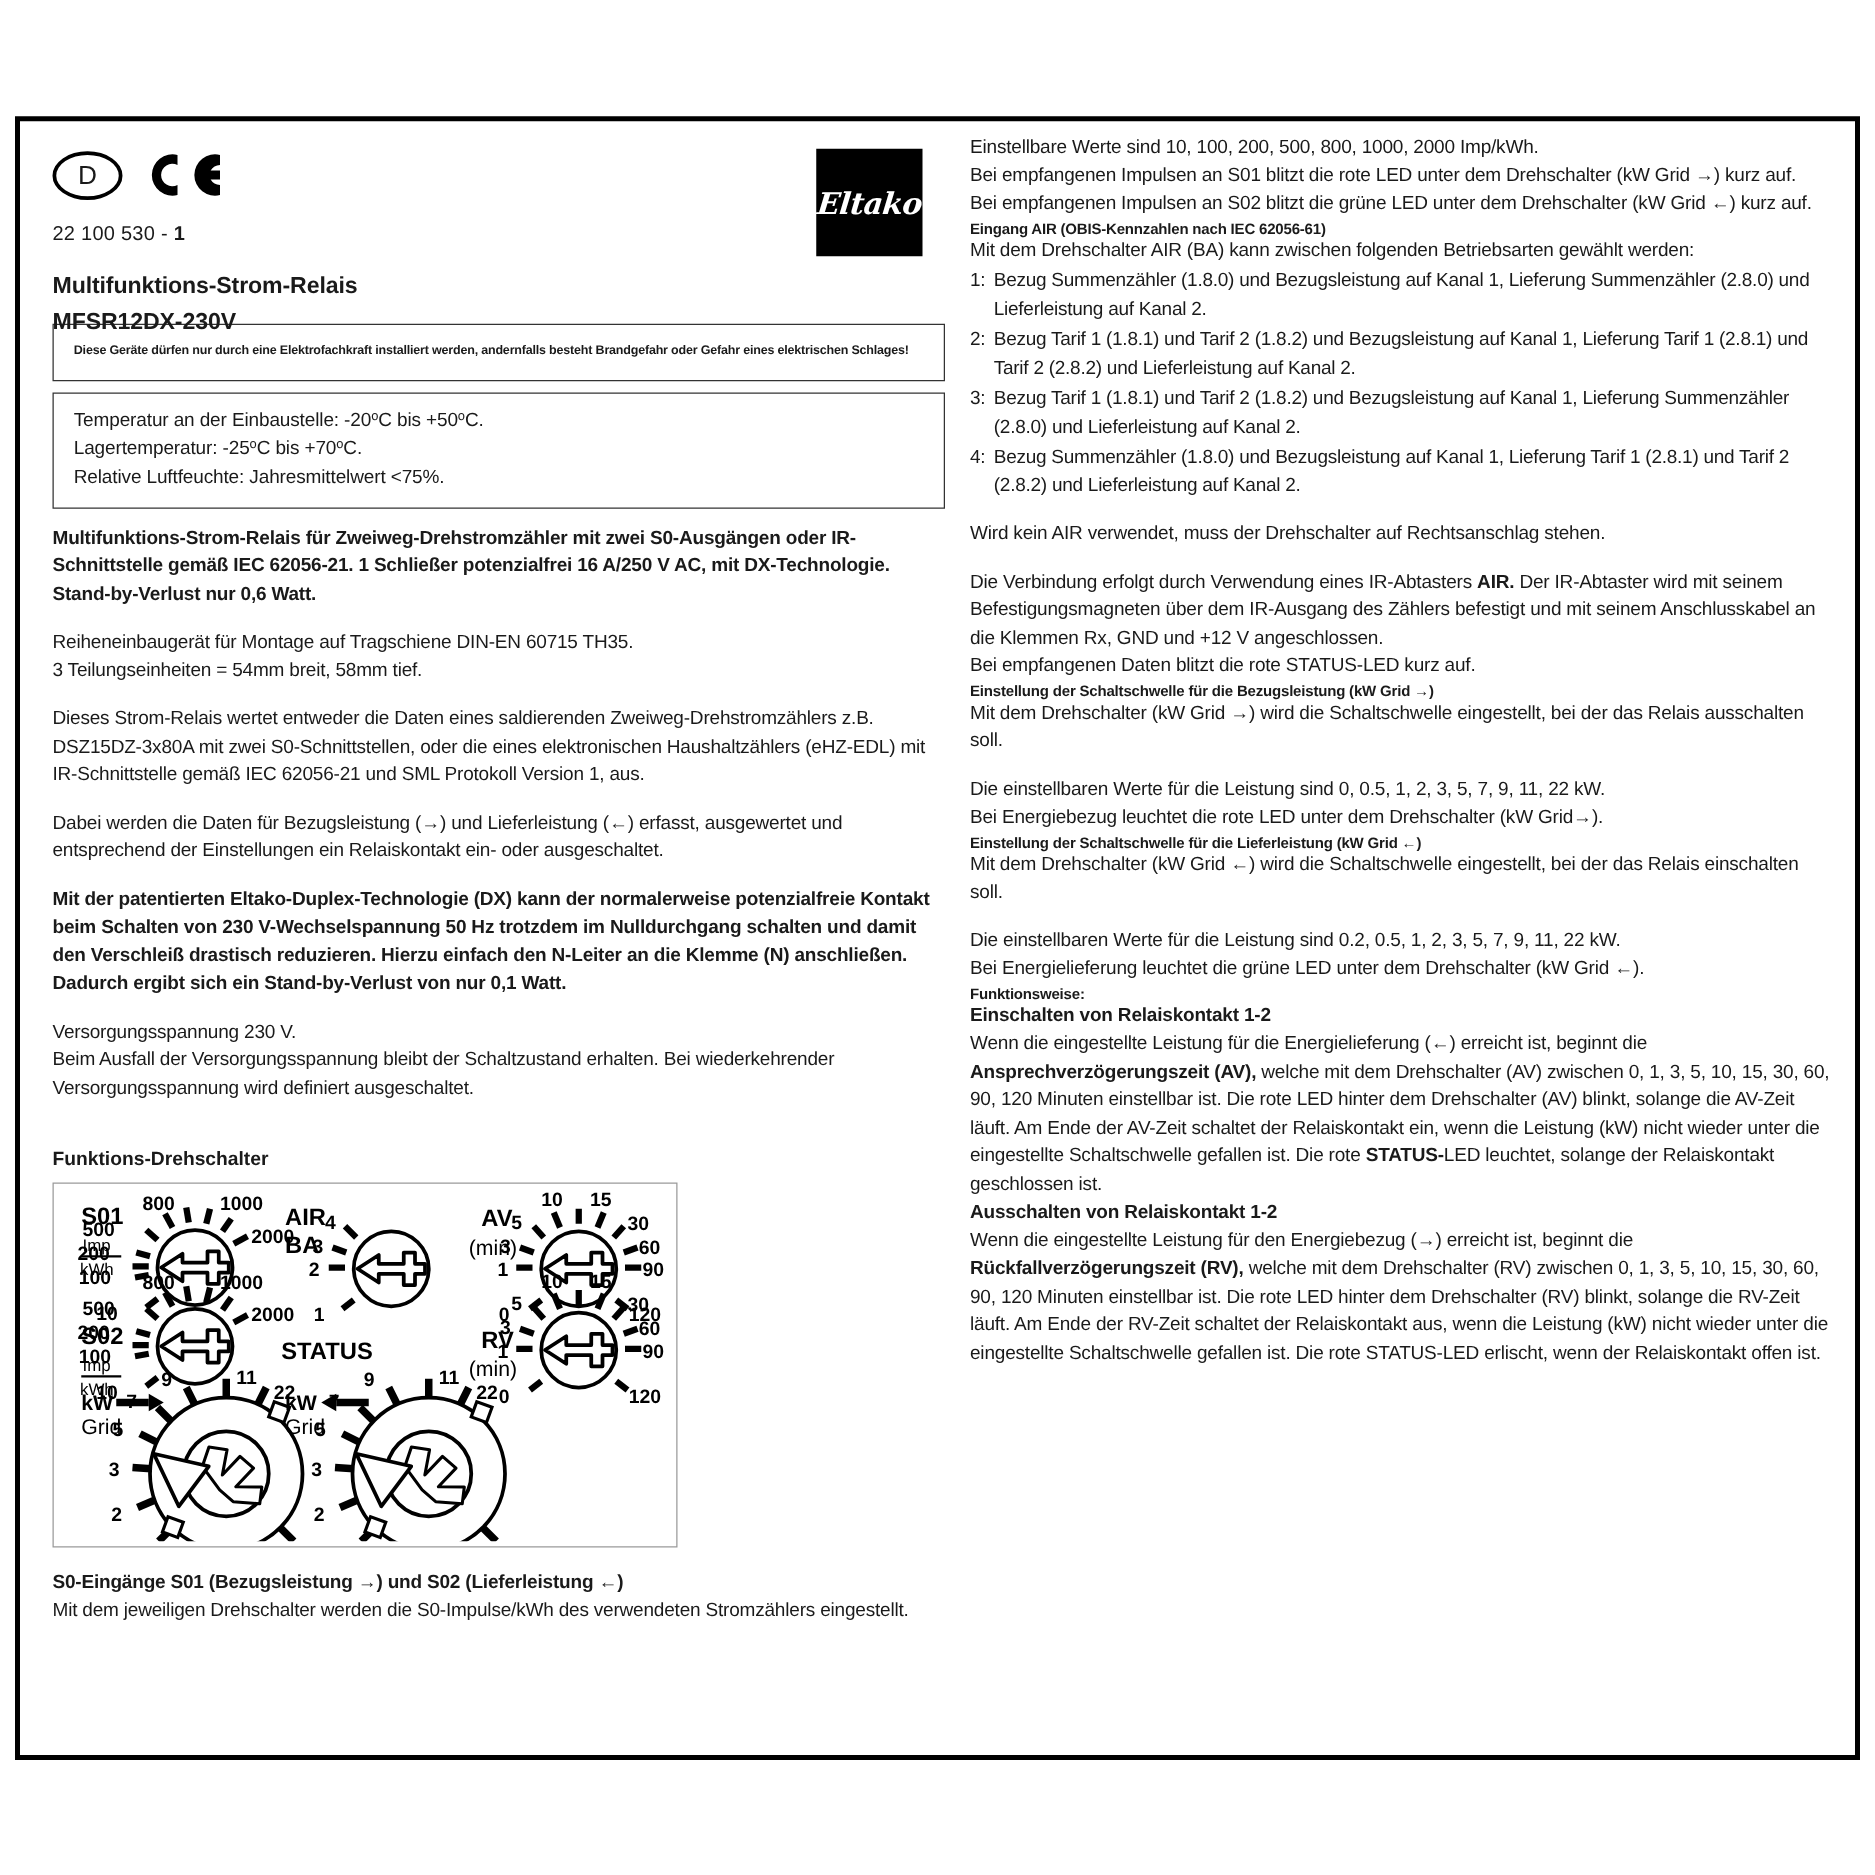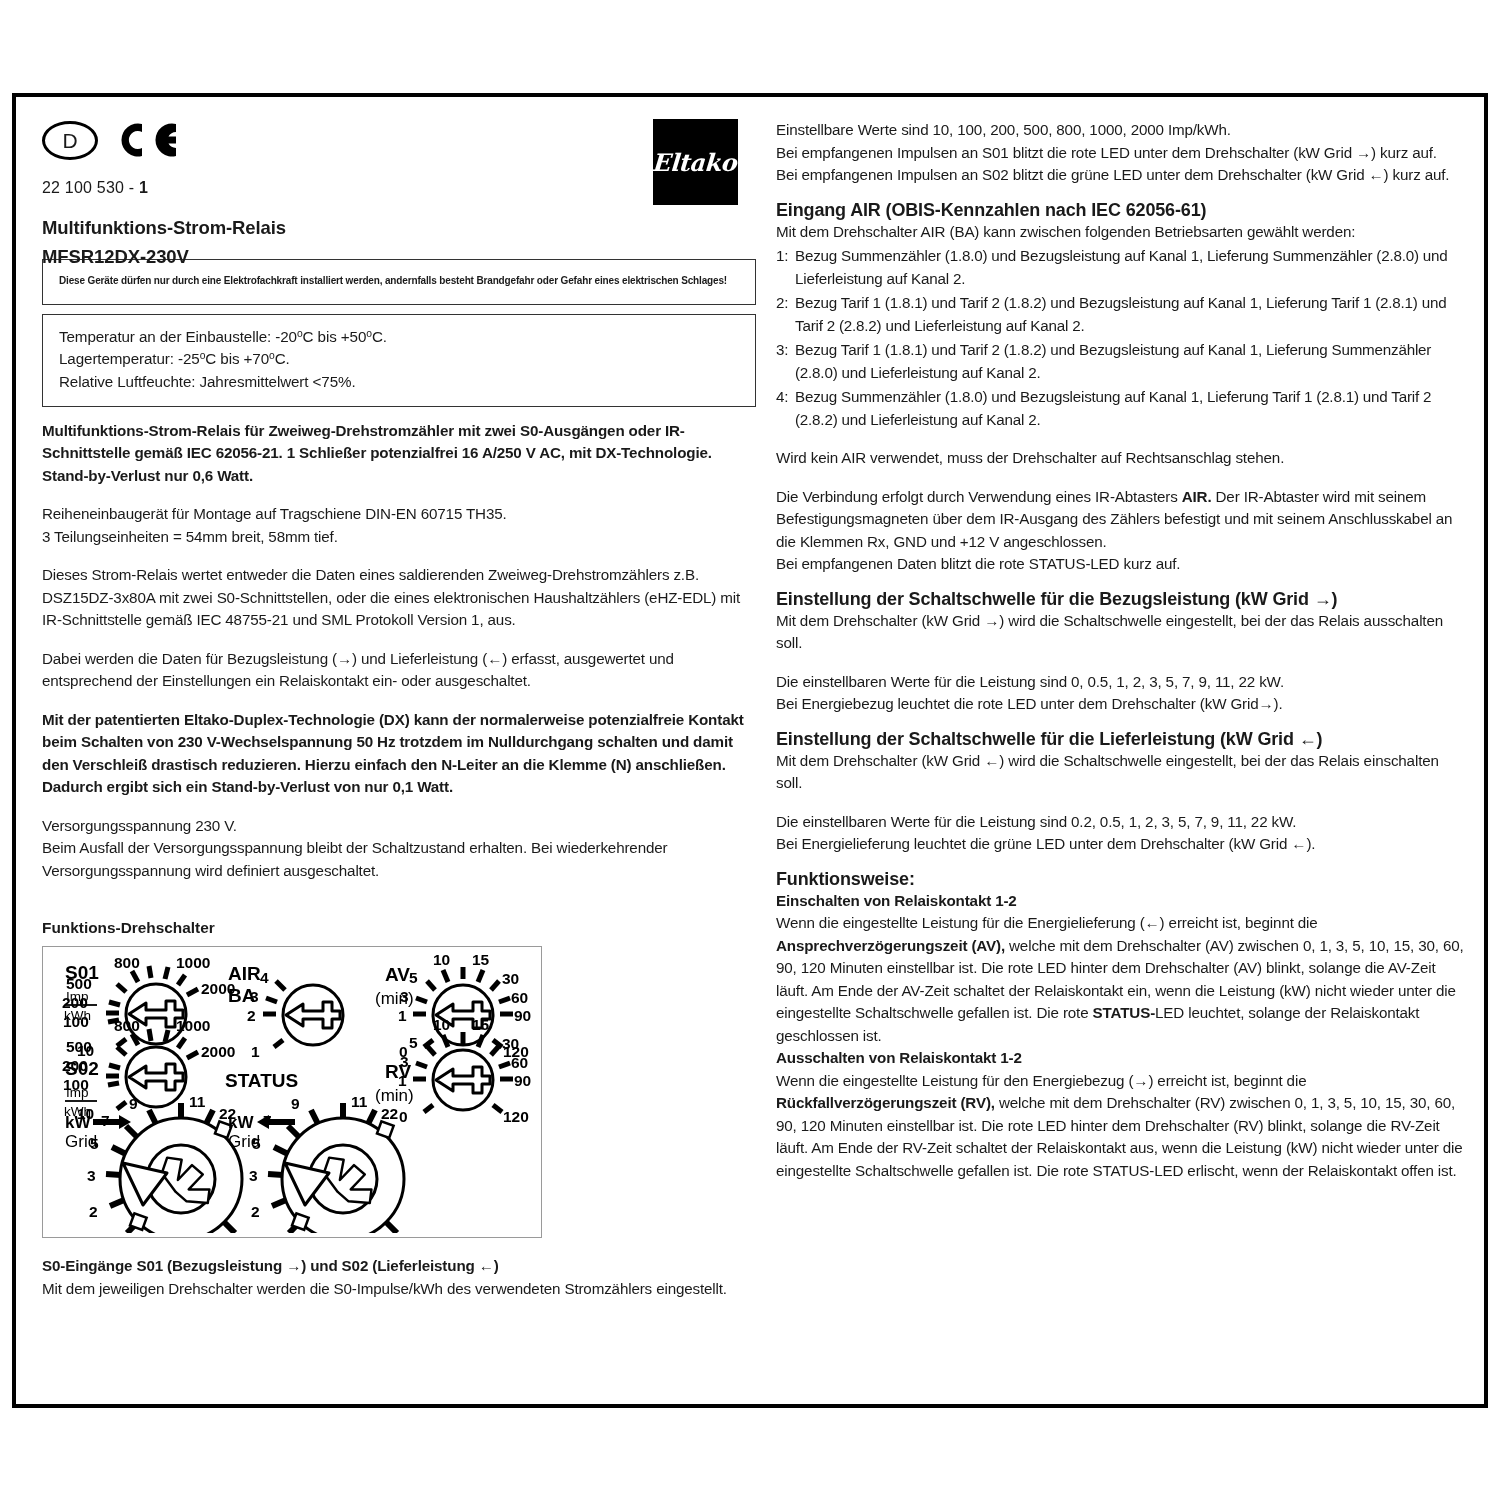--- a/index.html
+++ b/index.html
@@ -26,21 +26,21 @@
   }
   .col-left {
     position: absolute;
     left: 26px;
     top: 22px;
     width: 714px;
   }
   .col-right {
     position: absolute;
     left: 760px;
-    top: 22px;
+    top: 10px;
     width: 690px;
   }
 
   
   .hdr {
     position: relative;
     height: 120px;
   }
   .marks {
     display: flex;
@@ -141,24 +141,24 @@
     font-size: 15.2px;
     line-height: 1.48;
     letter-spacing: -0.2px;
     margin-top: 2px;
   }
   .numrow .n { width: 19px; flex: 0 0 19px; }
   .numrow .t { flex: 1; }
   b { font-weight: 700; }
 
   .secthead {
-    font-size: 18px;
+    font-size: 12px;
     font-weight: 700;
     letter-spacing: -0.15px;
-    margin-top: 13px;
+    margin-top: 1px;
   }
 
   
   .diagram-title {
     font-size: 15.4px;
     font-weight: 700;
     margin-top: 37px;
   }
   .diagram-box {
     margin-top: 9px;
@@ -199,21 +199,21 @@
     <div class="tempbox">
       <div><span>Temperatur an der Einbaustelle: -20</span><sup class="deg">o</sup><span>C bis +50</span><sup class="deg">o</sup><span>C.</span></div>
       <div><span>Lagertemperatur: -25</span><sup class="deg">o</sup><span>C bis +70</span><sup class="deg">o</sup><span>C.</span></div>
       <div>Relative Luftfeuchte: Jahresmittelwert &lt;75%.</div>
     </div>
 
     <div class="blk">
       <p class="b">Multifunktions-Strom-Relais für Zweiweg-Drehstromzähler mit zwei S0-Ausgängen oder IR-Schnittstelle gemäß IEC 62056-21. 1 Schließer potenzialfrei 16 A/250 V AC, mit DX-Technologie. Stand-by-Verlust nur 0,6 Watt.</p>
       <p class="sp">Reiheneinbaugerät für Montage auf Tragschiene DIN-EN 60715 TH35.</p>
       <p>3 Teilungseinheiten = 54mm breit, 58mm tief.</p>
-      <p class="sp">Dieses Strom-Relais wertet entweder die Daten eines saldierenden Zweiweg-Drehstromzählers z.B. DSZ15DZ-3x80A mit zwei S0-Schnittstellen, oder die eines elektronischen Haushaltzählers (eHZ-EDL) mit IR-Schnittstelle gemäß IEC 48755-21 und SML Protokoll Version 1, aus.</p>
+      <p class="sp">Dieses Strom-Relais wertet entweder die Daten eines saldierenden Zweiweg-Drehstromzählers z.B. DSZ15DZ-3x80A mit zwei S0-Schnittstellen, oder die eines elektronischen Haushaltzählers (eHZ-EDL) mit IR-Schnittstelle gemäß IEC 62056-21 und SML Protokoll Version 1, aus.</p>
       <p class="sp">Dabei werden die Daten für Bezugsleistung (→) und Lieferleistung (←) erfasst, ausgewertet und entsprechend der Einstellungen ein Relaiskontakt ein- oder ausgeschaltet.</p>
       <p class="b sp">Mit der patentierten Eltako-Duplex-Technologie (DX) kann der normalerweise potenzialfreie Kontakt beim Schalten von 230 V-Wechselspannung 50 Hz trotzdem im Nulldurchgang schalten und damit den Verschleiß drastisch reduzieren. Hierzu einfach den N-Leiter an die Klemme (N) anschließen. Dadurch ergibt sich ein Stand-by-Verlust von nur 0,1 Watt.</p>
       <p class="sp">Versorgungsspannung 230 V.</p>
       <p>Beim Ausfall der Versorgungsspannung bleibt der Schaltzustand erhalten. Bei wiederkehrender Versorgungsspannung wird definiert ausgeschaltet.</p>
     </div>
 
     <div class="diagram-title">Funktions-Drehschalter</div>
 
     <div class="diagram-box">
       <svg width="494" height="286" viewBox="0 0 494 286">

